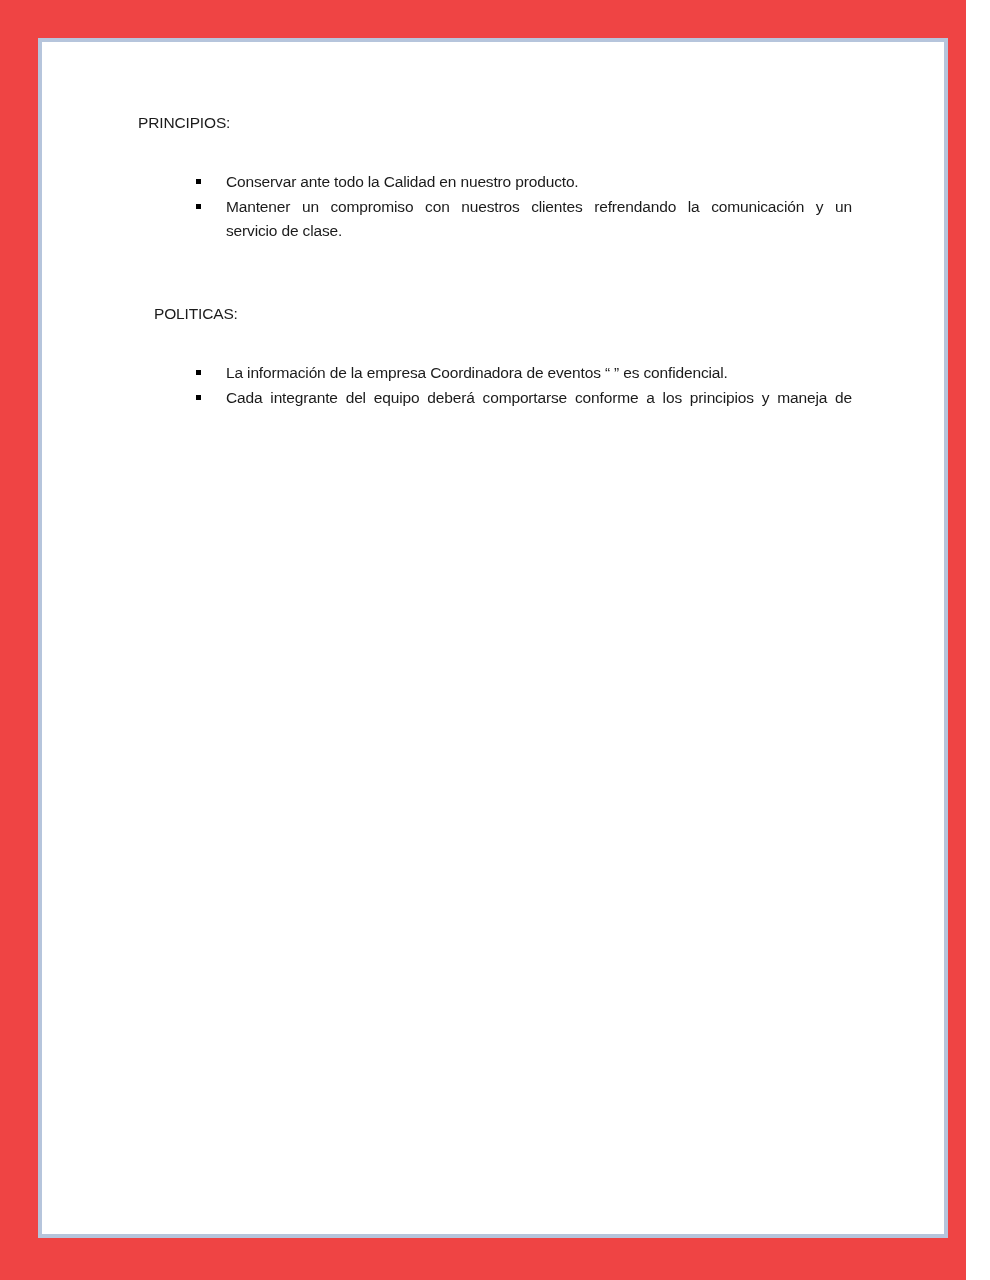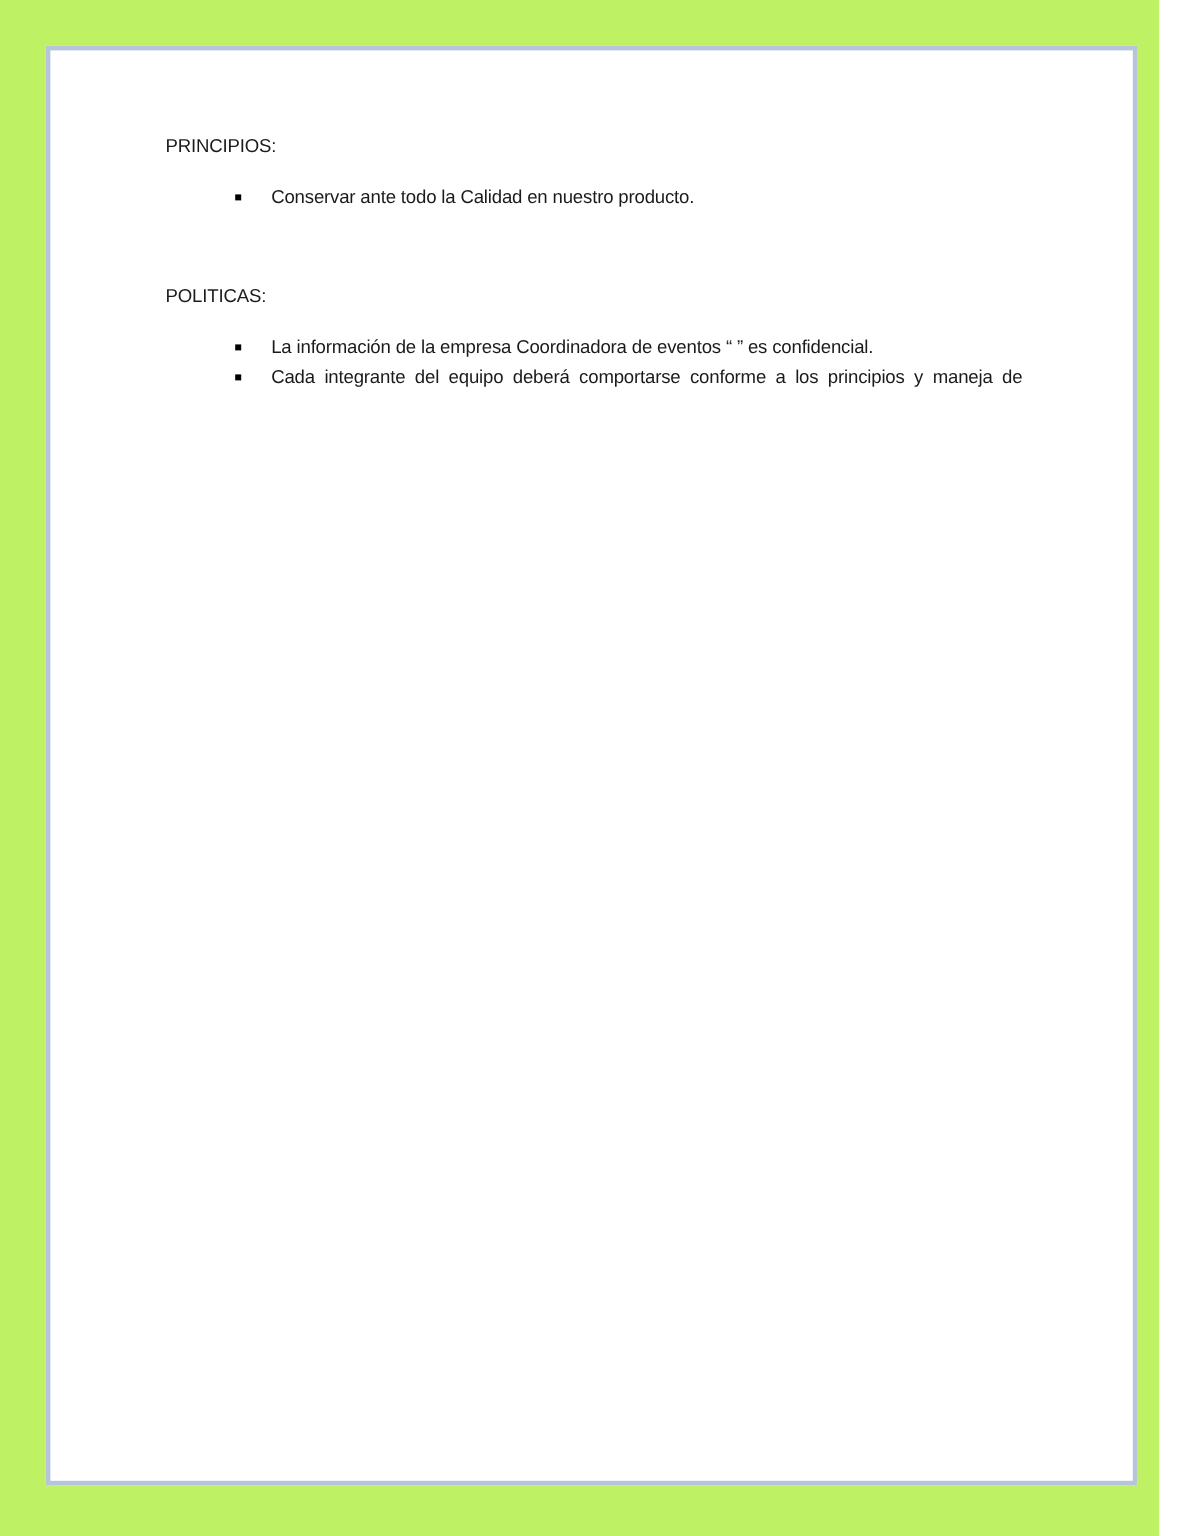--- a/index.html
+++ b/index.html
@@ -6,21 +6,21 @@
 
   html, body {
     width: 990px;
     background: #ffffff;
   }
 
   .page {
     position: relative;
     width: 966px;
     height: 1280px;
-    background: #bef264;
+    background: #ef4444;
     overflow: hidden;
     font-family: "Liberation Sans", sans-serif;
   }
 
   .doc-frame {
     position: absolute;
     left: 38px;
     top: 38px;
     width: 910px;
     height: 1200px;
@@ -39,25 +39,26 @@
   }
 
   .section-heading {
     font-size: 15.5px;
     font-weight: 400;
     line-height: 24px;
   }
 
   .section-heading.second {
     margin-top: 59px;
+    margin-left: 16px;
   }
 
   ul.bullet-list {
     list-style: none;
-    margin-top: 18px;
+    margin-top: 35px;
   }
 
   ul.bullet-list li {
     position: relative;
     padding-left: 88px;
     margin-top: 1px;
   }
 
   .sq-bullet {
     position: absolute;
@@ -82,20 +83,25 @@
   <div class="doc-frame">
     <div class="content">
 
       <div class="section-heading">PRINCIPIOS:</div>
 
       <ul class="bullet-list">
         <li>
           <span class="sq-bullet"></span>
           <div class="line">Conservar ante todo la Calidad en nuestro producto.</div>
         </li>
+        <li>
+          <span class="sq-bullet"></span>
+          <div class="line fill">Mantener un compromiso con nuestros clientes refrendando la comunicación y un</div>
+          <div class="line">servicio de clase.</div>
+        </li>
       </ul>
 
       <div class="section-heading second">POLITICAS:</div>
 
       <ul class="bullet-list">
         <li>
           <span class="sq-bullet"></span>
           <div class="line">La información de la empresa Coordinadora de eventos “ ” es confidencial.</div>
         </li>
         <li>

